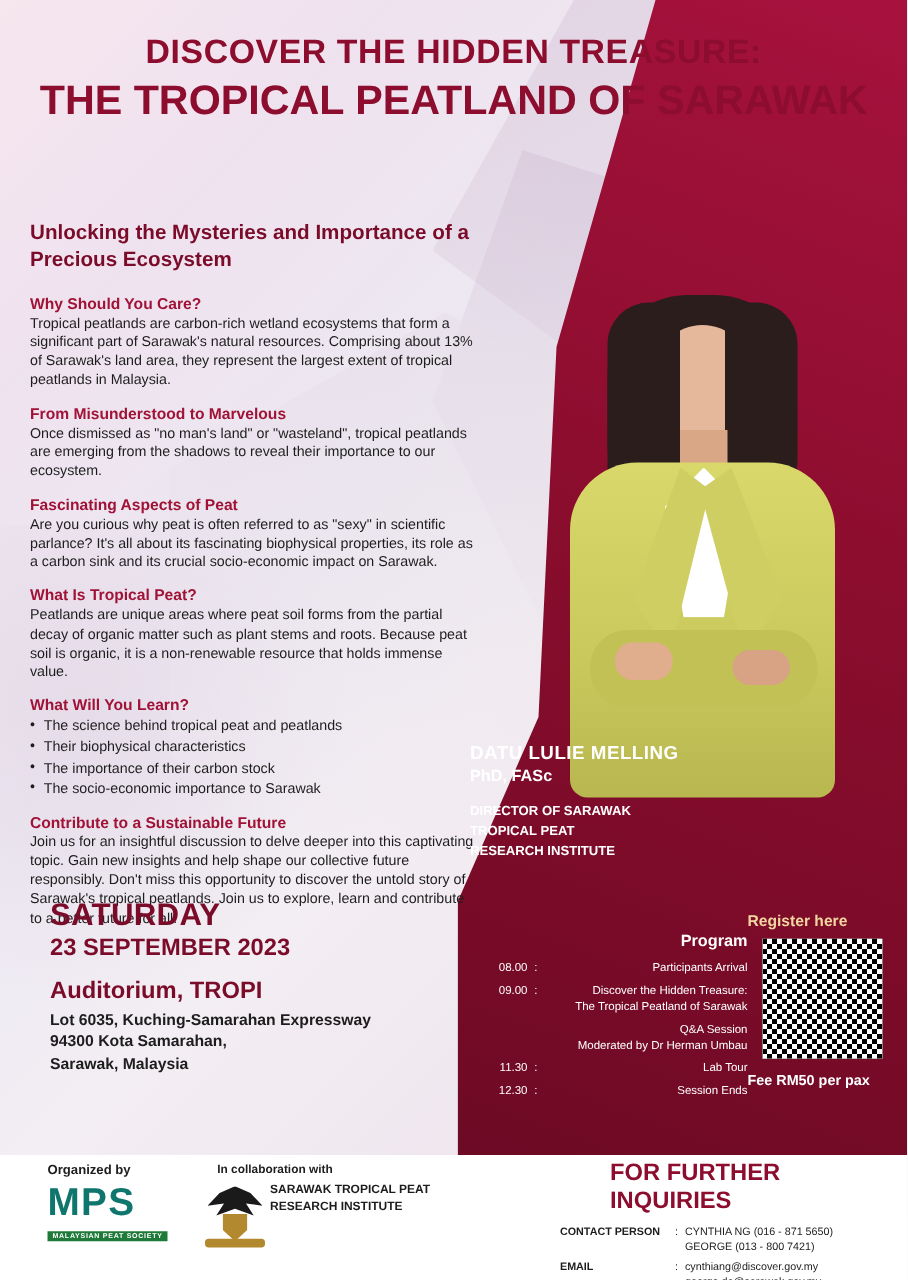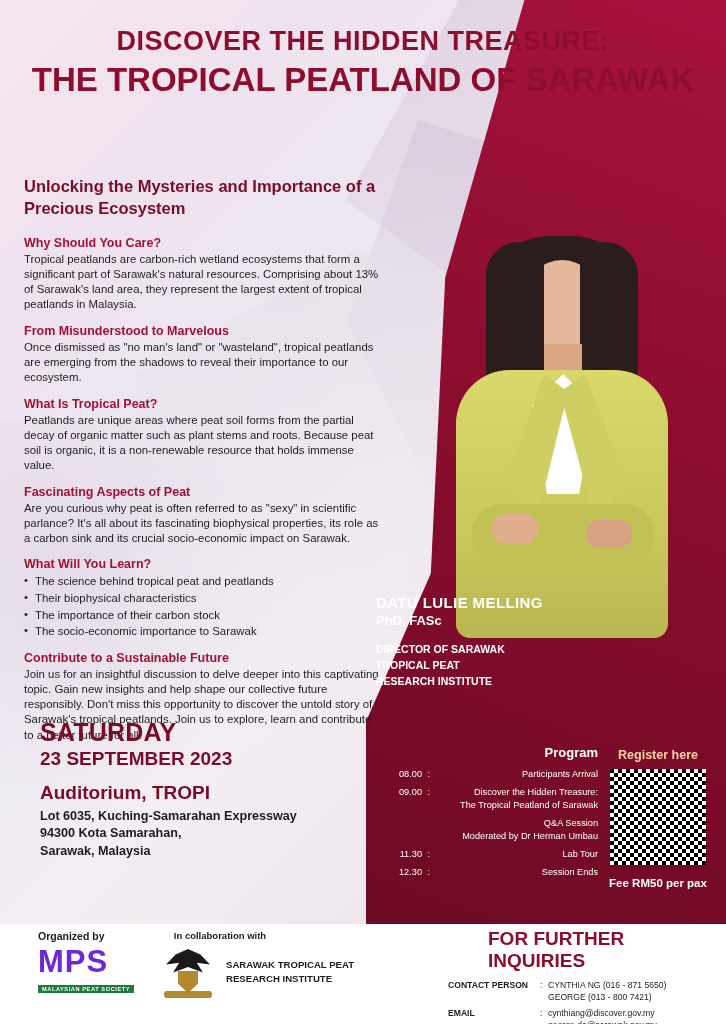--- a/index.html
+++ b/index.html
@@ -271,22 +271,22 @@
     margin-bottom: 5px;
   }
   .program .row .t { width: 34px; flex: none; }
   .program .row .c { width: 8px; flex: none; }
   .program .row .d { flex: 1; }
   .program .row .d .sub { display: block; padding-left: 6px; }
 
   
   .register {
     position: absolute;
-    left: 598px; top: 748px; width: 120px;
-    text-align: center;
+    left: 598px; top: 730px; width: 120px;
+    text-align: left;
     z-index: 7;
   }
   .register .lbl {
     color: #f2d6a0; font-size: 12.5px; font-weight: bold; margin-bottom: 7px;
   }
   .qr {
     width: 96px; height: 96px;
     margin: 0 auto;
     background-color: #ffffff;
     background-image:
@@ -309,36 +309,36 @@
     background: #ffffff;
     z-index: 8;
   }
   .org {
     position: absolute; left: 38px; top: 6px; width: 120px;
   }
   .org .cap {
     font-size: 10.5px; font-weight: bold; color: #1d1d1d; margin-bottom: 4px;
   }
   .mps-logo {
-    font-size: 31px; font-weight: bold; color: #6d28d9;
+    font-size: 31px; font-weight: bold; color: #0f766e;
     letter-spacing: 1px; line-height: 1;
   }
   .mps-sub {
     font-size: 5.6px; font-weight: bold; color: #ffffff;
     background: #1f7a3a; display: inline-block; padding: 1px 4px;
     letter-spacing: .6px; margin-top: 2px;
   }
   .collab {
     position: absolute; left: 160px; top: 6px; width: 250px;
   }
   .collab .cap {
     font-size: 9.5px; font-weight: bold; color: #1d1d1d; text-align: center;
     width: 120px; margin-bottom: 4px;
   }
-  .collab .row { display: flex; align-items: center; gap: 10px; }
+  .collab .row { display: flex; gap: 0; }
   .crest {
     width: 56px; height: 54px; position: relative; flex: none;
   }
   .crest .bird {
     position: absolute; left: 6px; top: 4px; width: 44px; height: 30px;
     background: #1a1a1a;
     clip-path: polygon(50% 0%, 78% 18%, 100% 52%, 70% 46%, 84% 78%, 50% 60%, 16% 78%, 30% 46%, 0% 52%, 22% 18%);
   }
   .crest .shield {
     position: absolute; left: 18px; top: 26px; width: 20px; height: 22px;
@@ -392,27 +392,27 @@
       <h3>Why Should You Care?</h3>
       <p>Tropical peatlands are carbon-rich wetland ecosystems that form a significant part of Sarawak's natural resources. Comprising about 13% of Sarawak's land area, they represent the largest extent of tropical peatlands in Malaysia.</p>
     </div>
 
     <div class="sec">
       <h3>From Misunderstood to Marvelous</h3>
       <p>Once dismissed as "no man's land" or "wasteland", tropical peatlands are emerging from the shadows to reveal their importance to our ecosystem.</p>
     </div>
 
     <div class="sec">
+      <h3>Fascinating Aspects of Peat</h3>
+      <p>Are you curious why peat is often referred to as "sexy" in scientific parlance? It's all about its fascinating biophysical properties, its role as a carbon sink and its crucial socio-economic impact on Sarawak.</p>
+    </div>
+
+    <div class="sec">
       <h3>What Is Tropical Peat?</h3>
       <p>Peatlands are unique areas where peat soil forms from the partial decay of organic matter such as plant stems and roots. Because peat soil is organic, it is a non-renewable resource that holds immense value.</p>
-    </div>
-
-    <div class="sec">
-      <h3>Fascinating Aspects of Peat</h3>
-      <p>Are you curious why peat is often referred to as "sexy" in scientific parlance? It's all about its fascinating biophysical properties, its role as a carbon sink and its crucial socio-economic impact on Sarawak.</p>
     </div>
 
     <div class="sec">
       <h3>What Will You Learn?</h3>
       <ul>
         <li>The science behind tropical peat and peatlands</li>
         <li>Their biophysical characteristics</li>
         <li>The importance of their carbon stock</li>
         <li>The socio-economic importance to Sarawak</li>
       </ul>

